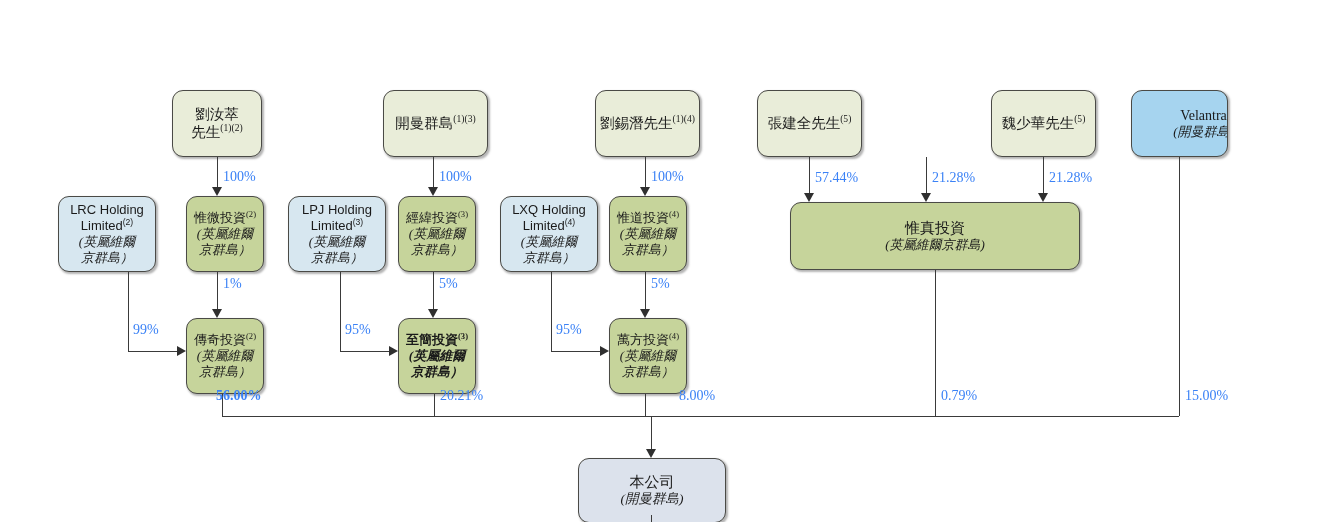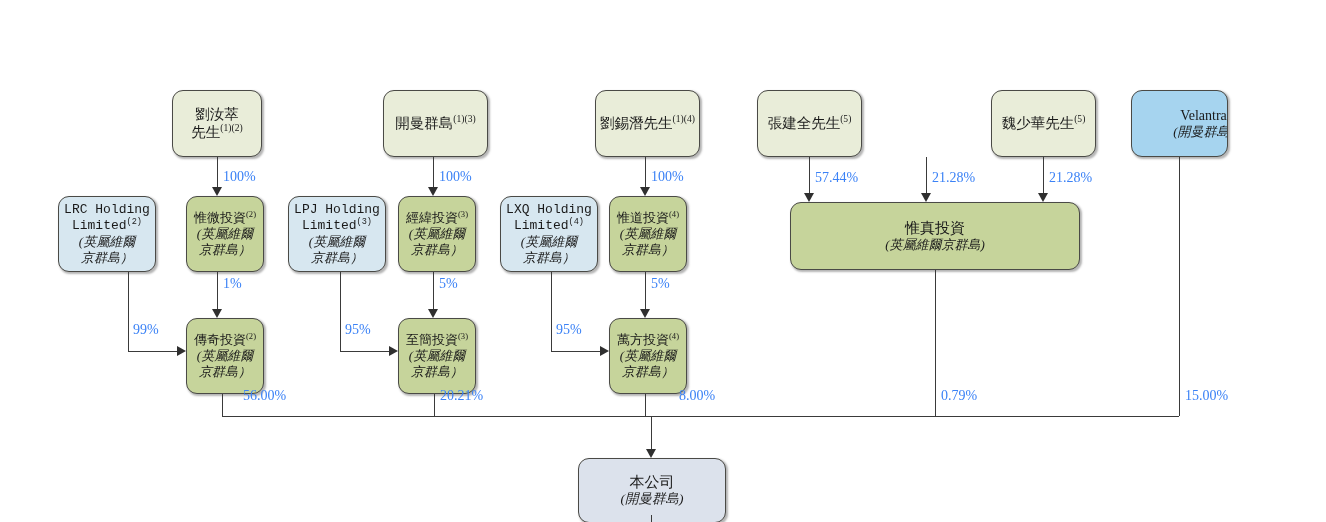--- a/index.html
+++ b/index.html
@@ -46,21 +46,21 @@
   .c-person{background:#e9edd9;}
   .c-green {background:#c6d49b;}
   .c-ltblue{background:#d7e7f0;}
   .c-blue  {background:#a6d4ef;}
   .c-gray  {background:#dce2ec;}
 
   .fs-person{font-size:14.5px;}
   .fs-box{font-size:13px;}
   .fs-big{font-size:15px;}
 
-  .en{font-family:Liberation Mono, monospace;}
+  .en{font-family:Liberation Sans, sans-serif;}
 
   
   .vline{position:absolute;width:0;border-left:1.3px solid #3a3a3a;}
   .hline{position:absolute;height:0;border-top:1.3px solid #3a3a3a;}
   .arrow-d{
     position:absolute;width:0;height:0;
     border-left:5px solid transparent;
     border-right:5px solid transparent;
     border-top:9px solid #2f2f2f;
   }
@@ -153,21 +153,21 @@
     <span class="l1">惟真投資</span>
     <span class="l2" style="font-size:13px;">(英屬維爾京群島)</span>
   </div>
 
   <div class="node c-green fs-box" style="left:186px;top:318px;width:78px;height:76px;">
     <span class="l1"><span>傳奇投資</span><sup>(2)</sup></span>
     <span class="l2">(英屬維爾</span>
     <span class="l3">京群島）</span>
   </div>
 
-  <div class="node c-green fs-box" style="left:398px;top:318px;width:78px;height:76px;">
+  <div class="node c-green fs-box" style="left:398px;top:318px;width:78px;height:76px;font-weight:bold;">
     <span class="l1"><span>至簡投資</span><sup>(3)</sup></span>
     <span class="l2">(英屬維爾</span>
     <span class="l3">京群島）</span>
   </div>
 
   <div class="node c-green fs-box" style="left:609px;top:318px;width:78px;height:76px;">
     <span class="l1"><span>萬方投資</span><sup>(4)</sup></span>
     <span class="l2">(英屬維爾</span>
     <span class="l3">京群島）</span>
   </div>
@@ -232,21 +232,21 @@
   <div class="vline" style="left:434px;top:394px;height:22px;"></div>
   <div class="vline" style="left:645px;top:394px;height:22px;"></div>
   <div class="vline" style="left:935px;top:270px;height:146px;"></div>
   <div class="vline" style="left:1179px;top:157px;height:259px;"></div>
 
   <div class="hline" style="left:222px;top:416px;width:957px;"></div>
 
   <div class="vline" style="left:651px;top:416px;height:33px;"></div>
   <div class="arrow-d" style="left:646px;top:449px;"></div>
 
-  <div class="pct" style="left:243px;top:388px;">56.00%</div>
+  <div class="pct" style="left:216px;top:388px;font-weight:bold;">56.00%</div>
   <div class="pct" style="left:440px;top:388px;">20.21%</div>
   <div class="pct" style="left:651px;top:388px;margin-left:28px;">8.00%</div>
   <div class="pct" style="left:941px;top:388px;">0.79%</div>
   <div class="pct" style="left:1185px;top:388px;">15.00%</div>
 
   <div class="vline" style="left:651px;top:515px;height:7px;"></div>
 
 </div>
 
 </body></html>

